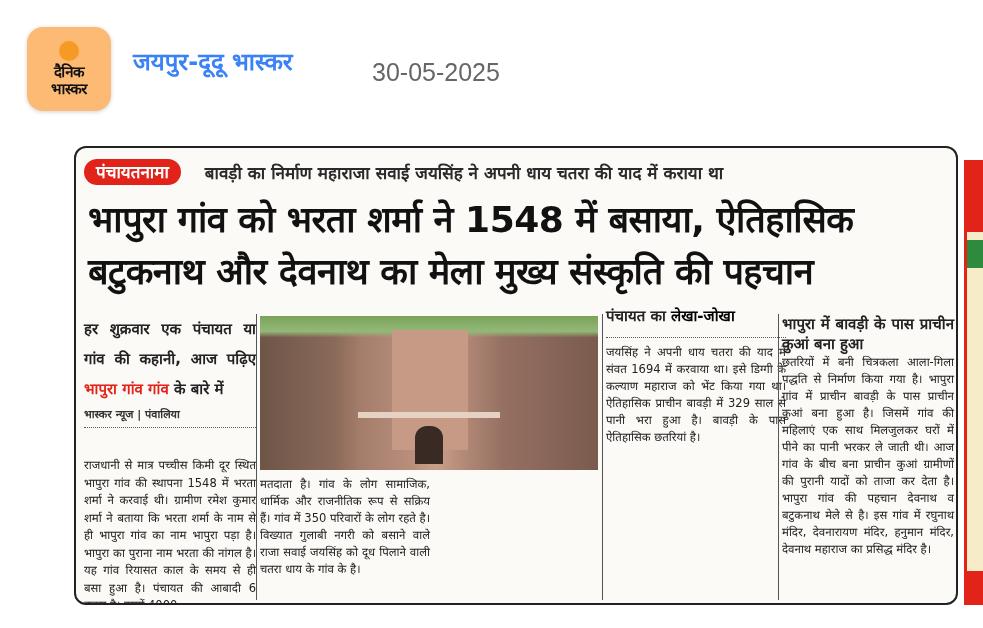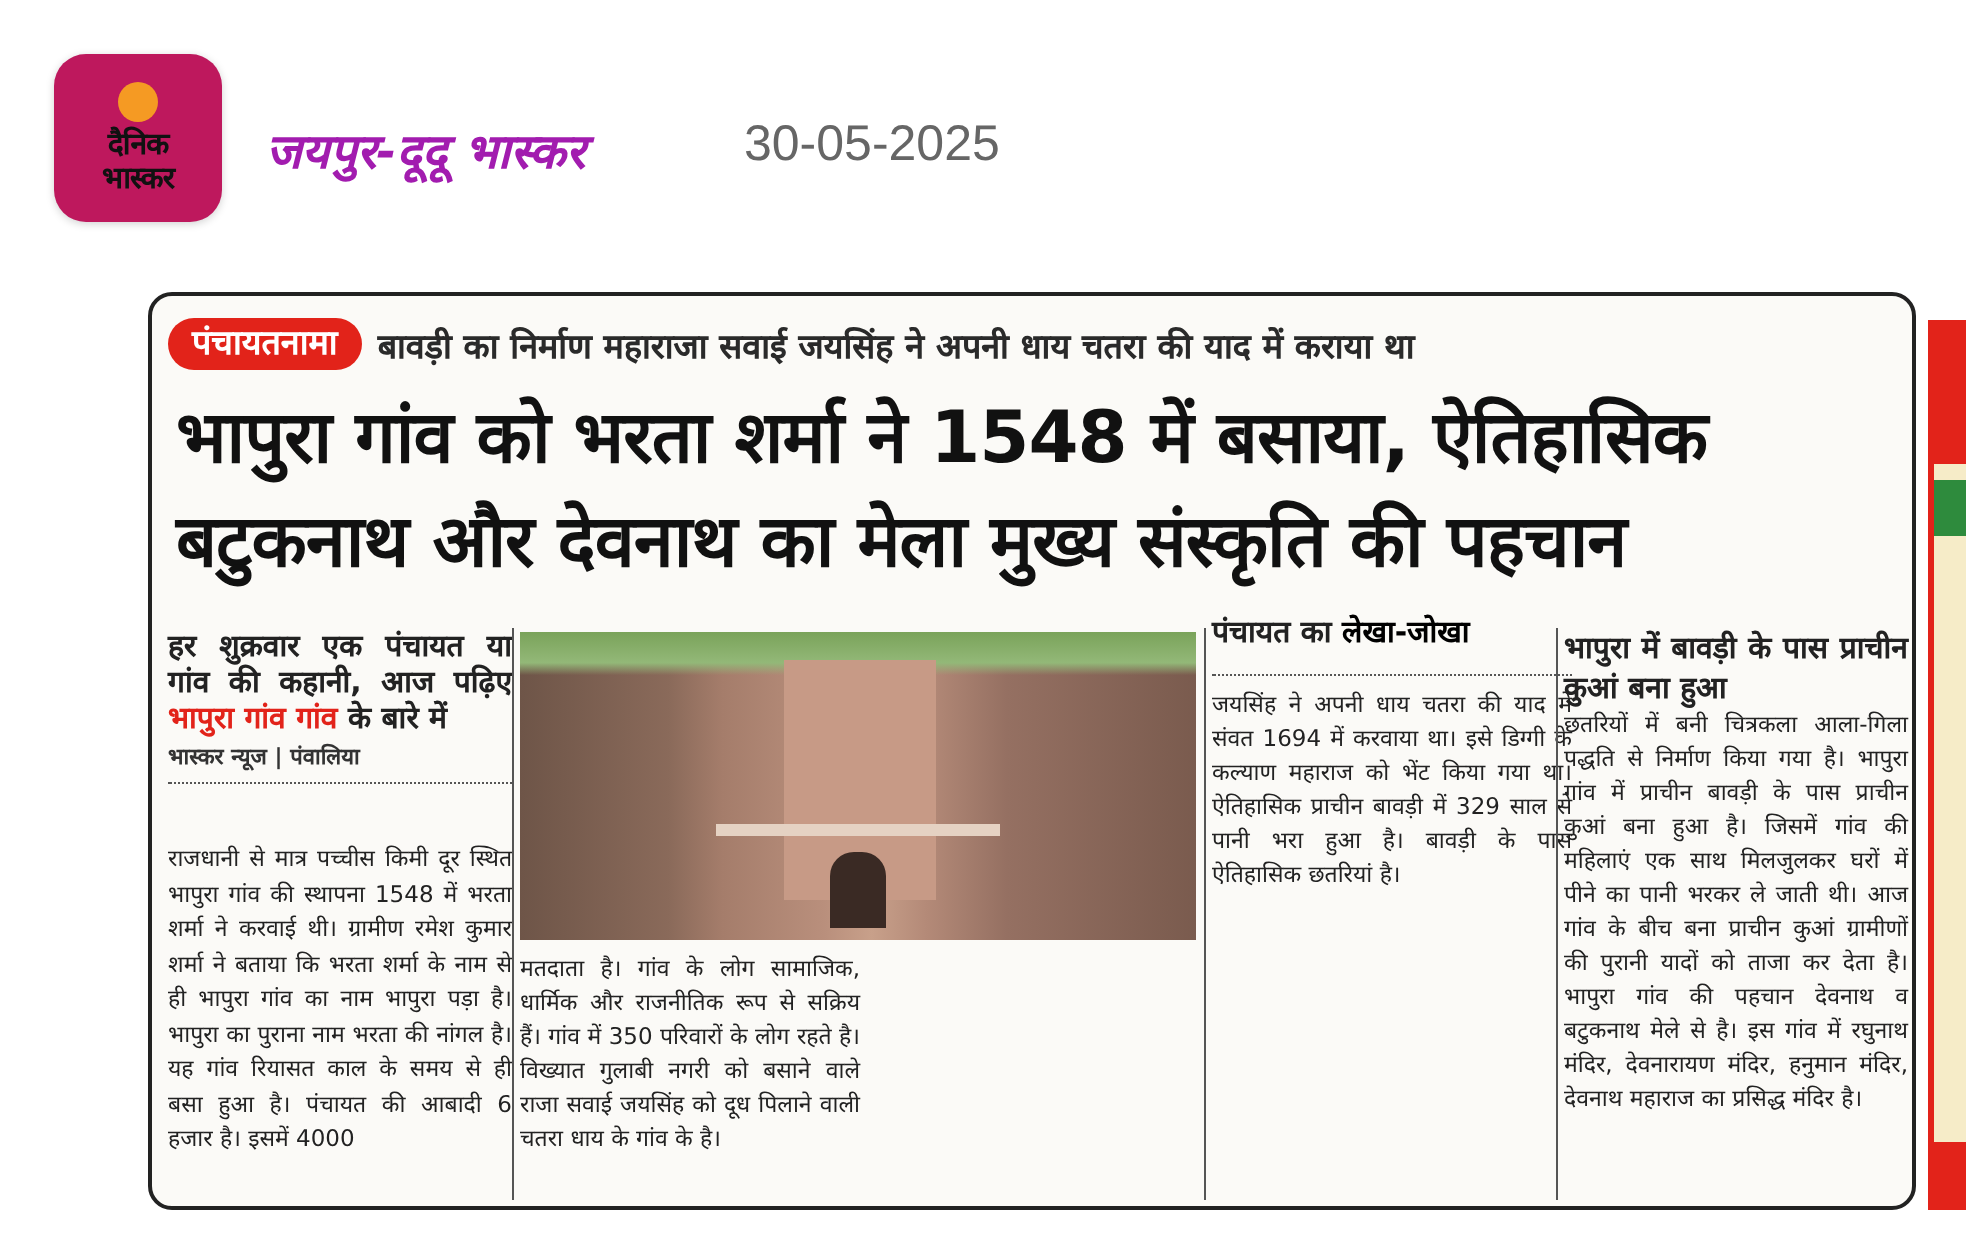--- a/index.html
+++ b/index.html
@@ -2,47 +2,47 @@
 <html><head>
 <meta charset="utf-8">
 <style>
   * { box-sizing: border-box; margin: 0; padding: 0; }
   html, body { width: 983px; height: 628px; background: #ffffff; overflow: hidden; }
   body { position: relative; font-family: "DejaVu Sans", sans-serif; color: #222; }
 
   
   .app-icon {
     position: absolute; left: 27px; top: 27px; width: 84px; height: 84px;
-    border-radius: 16px; background: #be185d;
+    border-radius: 16px; background: #fdba74;
     box-shadow: 0 1px 4px rgba(0,0,0,0.18);
     display: flex; flex-direction: column; align-items: center; justify-content: center;
   }
   .app-icon .sun { width: 20px; height: 20px; border-radius: 50%; background: #f59a23; margin-bottom: 3px; }
   .app-icon .logo-line { font-family: "DejaVu Sans", sans-serif; font-weight: bold; font-size: 15px; line-height: 17px; color: #111; letter-spacing: -0.5px; }
-  .edition-title { position: absolute; left: 133px; top: 58px; font-size: 24px; font-weight: bold; color: #a21caf; font-family: "DejaVu Sans", sans-serif; font-style: italic; }
+  .edition-title { position: absolute; left: 133px; top: 44px; font-size: 24px; font-weight: bold; color: #3b82f6; font-family: "DejaVu Sans", sans-serif; }
   .edition-date { position: absolute; left: 372px; top: 58px; font-size: 25px; color: #666; font-family: "Liberation Sans", sans-serif; }
 
   
   .article {
     position: absolute; left: 74px; top: 146px; width: 884px; height: 459px;
     border: 2px solid #222; border-radius: 12px; background: #fbfaf7; overflow: hidden;
   }
   .kicker-row { position: absolute; left: 8px; top: 10px; height: 28px; display: flex; align-items: center; }
   .kicker-badge {
     background: #e2231a; color: #fff; font-weight: bold; font-size: 17px;
     padding: 2px 12px; border-radius: 14px; height: 26px; line-height: 22px;
   }
-  .kicker-text { margin-left: 8px; font-size: 17px; font-weight: bold; color: #2a2a2a; white-space: nowrap; }
+  .kicker-text { margin-left: 24px; font-size: 17px; font-weight: bold; color: #2a2a2a; white-space: nowrap; }
 
   .headline { position: absolute; left: 12px; top: 46px; width: 868px; font-weight: bold; color: #111; font-size: 36px; line-height: 52px; white-space: nowrap; letter-spacing: -0.5px; }
 
   
   .col { position: absolute; top: 166px; font-size: 11.5px; line-height: 17px; color: #222; text-align: justify; }
   .col1 { left: 8px; width: 172px; }
-  .intro { font-weight: bold; font-size: 15px; line-height: 18px; color: #222; }
+  .intro { font-weight: bold; font-size: 15px; line-height: 30px; color: #222; }
   .intro .hl { color: #e2231a; }
   .byline { font-size: 11px; font-weight: bold; margin-top: 2px; color: #333; }
   .dotted { border-bottom: 1px dotted #555; margin: 4px 0 6px 0; }
   .col1-body { font-size: 11.5px; line-height: 17.5px; margin-top: 29px; }
 
   .photo {
     position: absolute; left: 184px; top: 168px; width: 338px; height: 154px;
     background:
       linear-gradient(180deg, #7aa35a 0%, #93b878 10%, transparent 14%),
       linear-gradient(90deg, #6e5548 0%, #8a6a5a 22%, #a57d6b 30%, #b98f7c 45%, #c8a08a 52%, #b48a78 60%, #957062 72%, #7a5b4e 100%);

